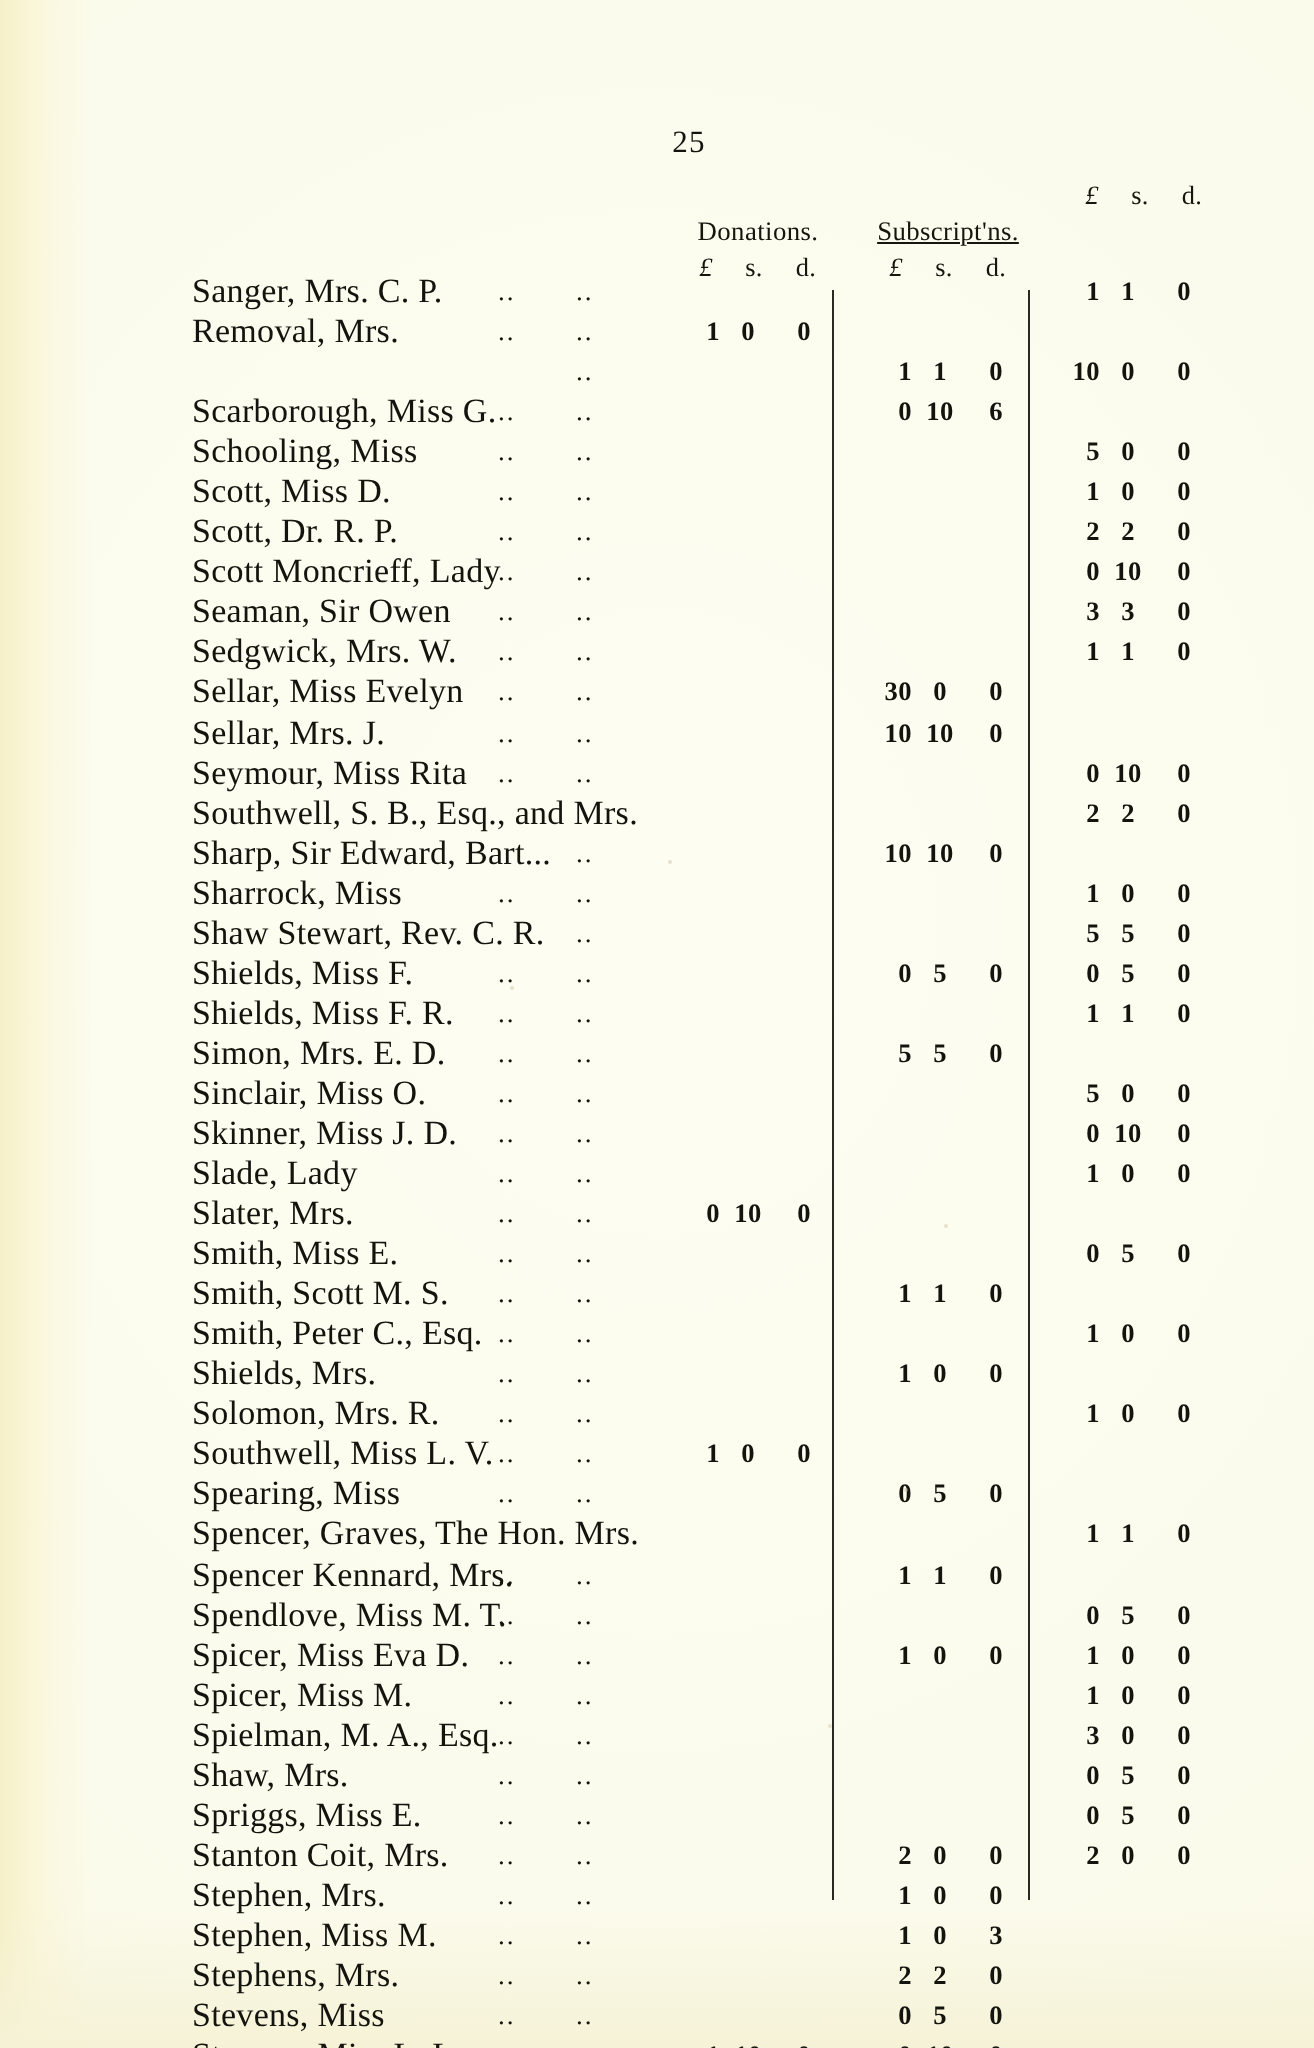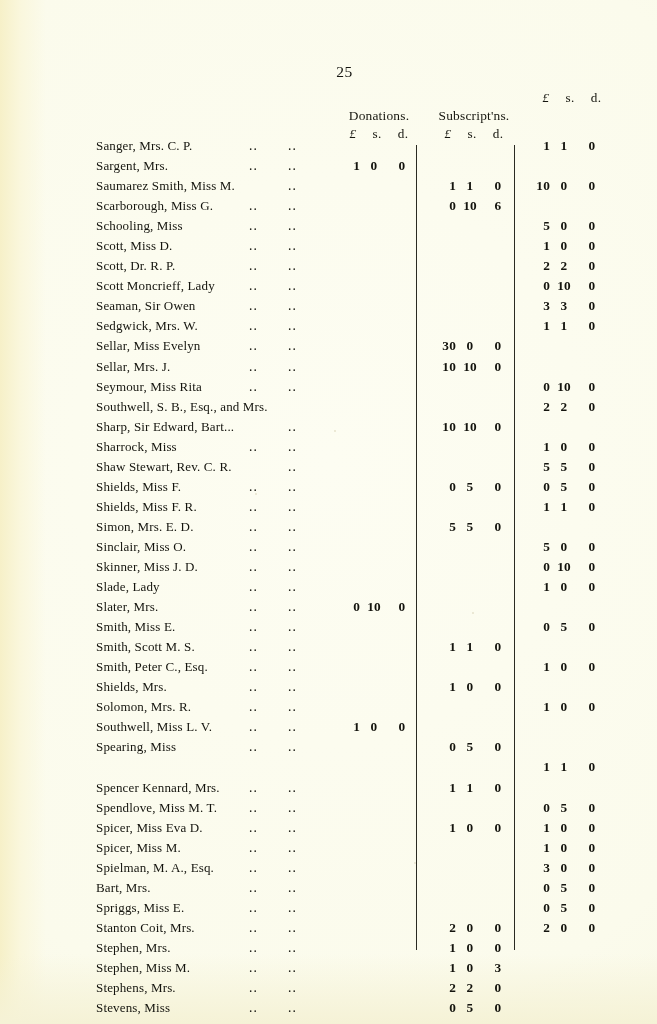--- a/index.html
+++ b/index.html
@@ -84,21 +84,21 @@
   }
   .head-units .u {
     display: inline-block;
     text-align: center;
   }
   .head-units .u.pound { width: 22px; font-style: italic; font-family: "Liberation Serif", serif; }
   .head-units .u.s { width: 26px; }
   .head-units .u.d { width: 26px; }
 
   #head-donations { left: 322px; top: 20px; width: 82px; }
-  #head-subscriptions { left: 410px; top: 20px; width: 96px; }
+  #head-subscriptions { left: 410px; top: 20px; width: 96px; text-decoration: underline; }
   #head-removal { left: 510px; top: 0px; width: 92px; }
 
   
   .vrule {
     position: absolute;
     width: 1px;
     background: #2a2a22;
     top: 145px;
     height: 805px;
   }
@@ -115,21 +115,21 @@
   .row {
     position: relative;
     height: 20.05px;
     line-height: 20.05px;
     white-space: nowrap;
   }
   .name {
     position: absolute;
     left: 80px;
     top: 0;
-    font-size: 13px;
+    font-size: 17px;
     letter-spacing: 0.15px;
     color: #14140e;
     white-space: nowrap;
     font-family: Liberation Serif, serif;
   }
   .leader {
     position: absolute;
     top: 0;
     font-size: 13.6px;
     color: #14140e;
@@ -197,27 +197,26 @@
     <div class="vrule" id="vrule-2"></div>
 
     <div class="ledger" id="ledger">
         <div class="row">
           <div class="name">Sanger, Mrs. C. P.</div>
           <span class="leader l1">..</span>
           <span class="leader l2">..</span>
           <div class="amt removal"><span class="f pounds">1</span><span class="f shill">1</span><span class="f pence">0</span></div>
         </div>
         <div class="row">
-          <div class="name">Sargent, Mrs.</div>
+          <div class="name">Removal, Mrs.</div>
           <span class="leader l1">..</span>
           <span class="leader l2">..</span>
           <div class="amt donations"><span class="f pounds">1</span><span class="f shill">0</span><span class="f pence">0</span></div>
         </div>
         <div class="row">
-          <div class="name">Saumarez Smith, Miss M.</div>
           <span class="leader l2">..</span>
           <div class="amt subscriptions"><span class="f pounds">1</span><span class="f shill">1</span><span class="f pence">0</span></div>
           <div class="amt removal"><span class="f pounds">10</span><span class="f shill">0</span><span class="f pence">0</span></div>
         </div>
         <div class="row">
           <div class="name">Scarborough, Miss G.</div>
           <span class="leader l1">..</span>
           <span class="leader l2">..</span>
           <div class="amt subscriptions"><span class="f pounds">0</span><span class="f shill">10</span><span class="f pence">6</span></div>
         </div>
@@ -374,20 +373,21 @@
           <span class="leader l2">..</span>
           <div class="amt donations"><span class="f pounds">1</span><span class="f shill">0</span><span class="f pence">0</span></div>
         </div>
         <div class="row">
           <div class="name">Spearing, Miss</div>
           <span class="leader l1">..</span>
           <span class="leader l2">..</span>
           <div class="amt subscriptions"><span class="f pounds">0</span><span class="f shill">5</span><span class="f pence">0</span></div>
         </div>
         <div class="row">
+          <div class="name">Spencer, Graves, The Hon. Mrs.</div>
           <div class="amt removal"><span class="f pounds">1</span><span class="f shill">1</span><span class="f pence">0</span></div>
         </div>
         <div class="row">
           <div class="name">Spencer Kennard, Mrs.</div>
           <span class="leader l1">..</span>
           <span class="leader l2">..</span>
           <div class="amt subscriptions"><span class="f pounds">1</span><span class="f shill">1</span><span class="f pence">0</span></div>
         </div>
         <div class="row">
           <div class="name">Spendlove, Miss M. T.</div>
@@ -408,21 +408,21 @@
           <span class="leader l2">..</span>
           <div class="amt removal"><span class="f pounds">1</span><span class="f shill">0</span><span class="f pence">0</span></div>
         </div>
         <div class="row">
           <div class="name">Spielman, M. A., Esq.</div>
           <span class="leader l1">..</span>
           <span class="leader l2">..</span>
           <div class="amt removal"><span class="f pounds">3</span><span class="f shill">0</span><span class="f pence">0</span></div>
         </div>
         <div class="row">
-          <div class="name">Bart, Mrs.</div>
+          <div class="name">Shaw, Mrs.</div>
           <span class="leader l1">..</span>
           <span class="leader l2">..</span>
           <div class="amt removal"><span class="f pounds">0</span><span class="f shill">5</span><span class="f pence">0</span></div>
         </div>
         <div class="row">
           <div class="name">Spriggs, Miss E.</div>
           <span class="leader l1">..</span>
           <span class="leader l2">..</span>
           <div class="amt removal"><span class="f pounds">0</span><span class="f shill">5</span><span class="f pence">0</span></div>
         </div>

